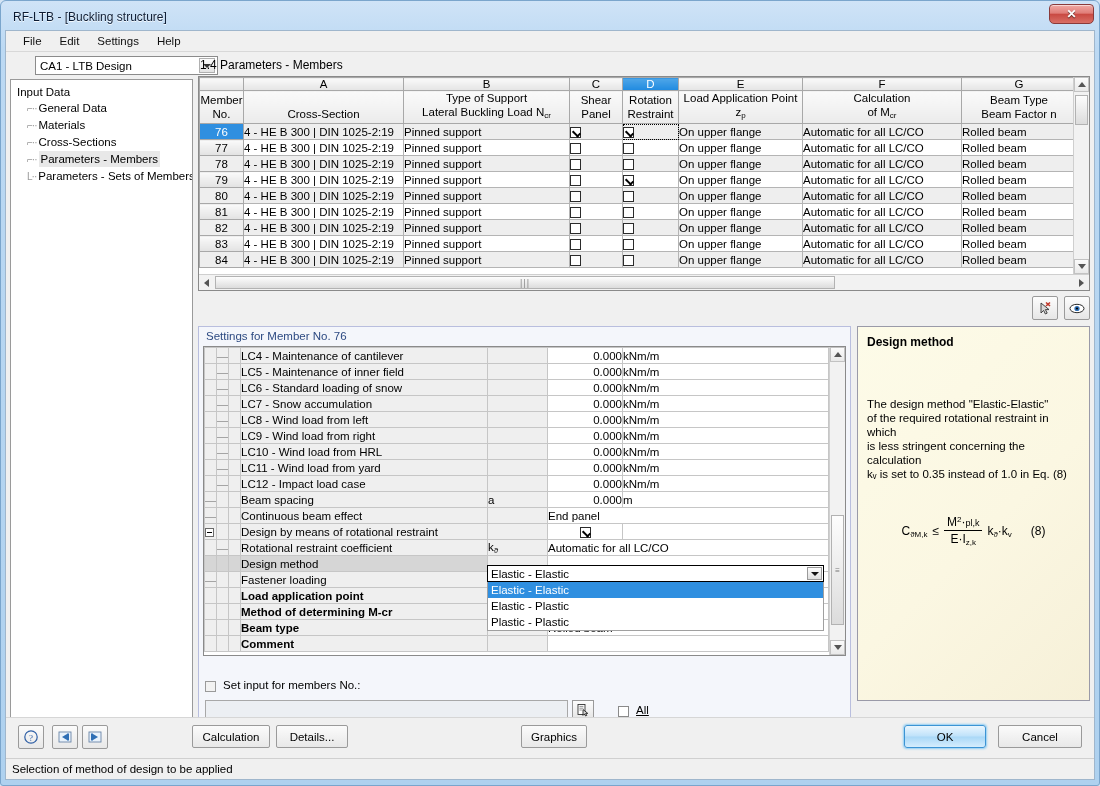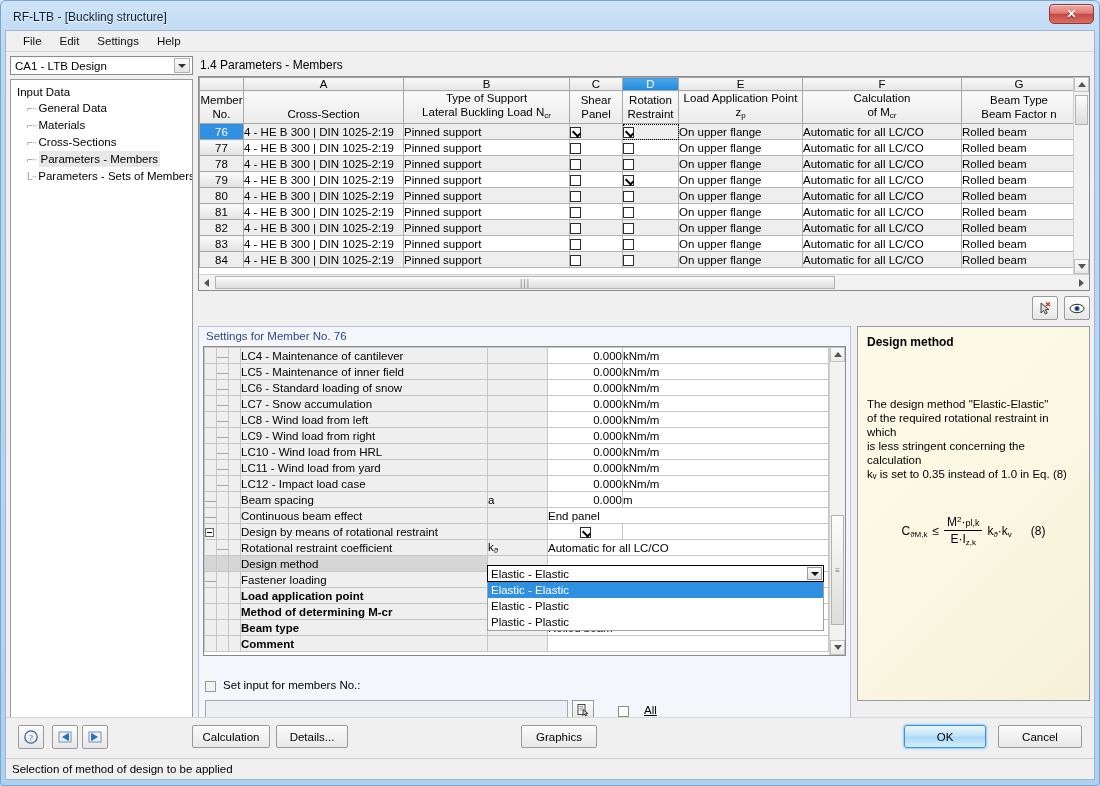--- a/index.html
+++ b/index.html
@@ -52,21 +52,21 @@
     border-bottom:1px solid #d8d8d8;
   }
   .menubar .mi {
     padding:3px 9px; font-size:11.5px; color:#101010; cursor:default;
   }
 
   .body-area { position:absolute; left:0; top:22px; right:0; bottom:0; }
 
   
   .leftpane {
-    position:absolute; left:4px; top:3px; width:183px; bottom:48px;
+    position:absolute; left:4px; top:3px; width:183px; bottom:48px;padding-left:25px;
   }
   .combo {
     height:19px; width:183px;
     border:1px solid #8b8b8b; background:#fff;
     display:flex; align-items:center;
     font-size:11.5px; padding-left:4px; position:relative;
     cursor:pointer;
   }
   .combo .arrow {
     position:absolute; right:2px; top:1px; bottom:1px; width:16px;
@@ -697,21 +697,21 @@
           <div class="memfield"></div>
           <div class="pickbtn">
             <svg width="14" height="14" viewBox="0 0 14 14">
               <rect x="2" y="1.5" width="7" height="10" fill="#fff" stroke="#333" stroke-width="0.9"></rect>
               <path d="M3.4 3.4h4M3.4 5.2h4M3.4 7h2.5" stroke="#666" stroke-width="0.7"></path>
               <path d="M7 6.5 L7 12.4 L8.5 10.9 L9.6 13 L10.8 12.4 L9.7 10.4 L11.8 10.4 Z" fill="#d8d8d8" stroke="#111" stroke-width="0.8"></path>
             </svg>
           </div>
           <div style="position:absolute;left:419px;bottom:13px;">
             <span class="chk-w"></span>
-            <span style="margin-left:12px;font-size:11.5px;text-decoration:underline;">All</span>
+            <span style="margin-left:4px;font-size:11.5px;text-decoration:underline;">All</span>
           </div>
         </div>
 
         <div class="infopanel">
           <h4>Design method</h4>
           <div class="infotext">
             <div>The design method "Elastic-Elastic"</div>
             <div>of the required rotational restraint in which</div>
             <div>is less stringent concerning the calculation</div>
             <div>kᵥ is set to 0.35 instead of 1.0 in Eq. (8)</div>
@@ -745,21 +745,21 @@
         </div>
         <div class="sqbtn" style="position:absolute;left:76px;top:7px;">
           <svg width="16" height="16" viewBox="0 0 16 16">
             <rect x="2" y="3" width="12" height="10" fill="#e9f2fb" stroke="#6b86a8" stroke-width="0.9"></rect>
             <path d="M6 5 L11 8 L6 11 Z" fill="#2f6fb5"></path>
             <rect x="4" y="4.5" width="2" height="7" fill="#2f6fb5"></rect>
           </svg>
         </div>
         <div class="rbtn" style="position:absolute;left:186px;top:7px;width:78px;">Calculation</div>
         <div class="rbtn" style="position:absolute;left:270px;top:7px;width:72px;">Details...</div>
-        <div class="rbtn" style="position:absolute;left:515px;top:7px;width:76px;">Graphics</div>
+        <div class="rbtn" style="position:absolute;left:515px;top:7px;width:66px;">Graphics</div>
         <div class="rbtn okbtn" style="position:absolute;right:108px;top:7px;width:82px;">OK</div>
         <div class="rbtn" style="position:absolute;right:12px;top:7px;width:84px;">Cancel</div>
       </div>
 
       <div class="statusbar">
         <span>Selection of method of design to be applied</span>
       </div>
 
     </div>
   </div>

